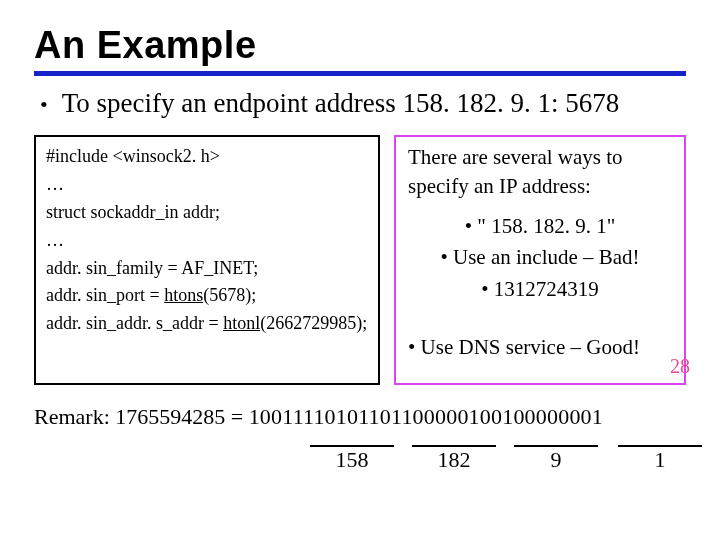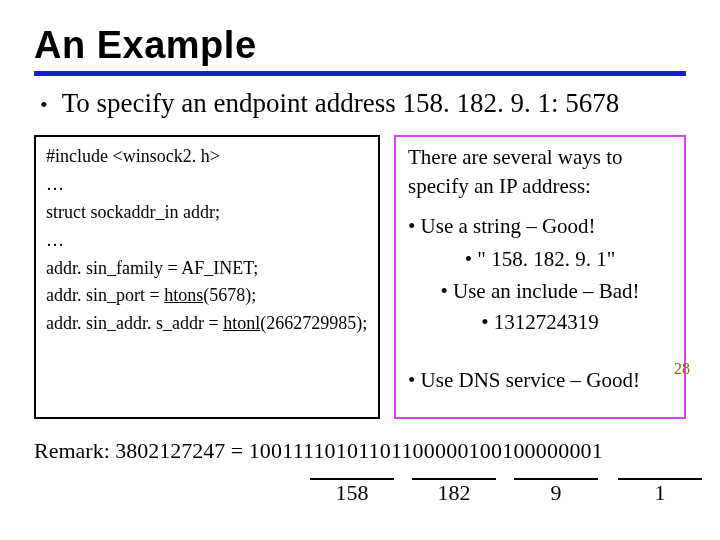--- a/index.html
+++ b/index.html
@@ -98,22 +98,22 @@
   .seg .bar {
     display: block;
     height: 0;
     border-top: 2px solid #000;
     margin: 0 auto 0 auto;
   }
   .pagenum {
     position: absolute;
     right: 30px;
     bottom: 14px;
-    font-size: 16px;
-    color: #a16207;
+    font-size: 20px;
+    color: #ec4899;
     font-family: "Times New Roman", Times, serif;
     margin-left: 39px;
   }
 </style>
 </head>
 <body>
 
 <div class="slide">
 
   <h1 class="title">An Example</h1>
@@ -135,31 +135,30 @@
       <div class="row">
         <span>addr. sin_port = </span><span class="u">htons</span><span>(5678);</span>
       </div>
       <div class="row">
         <span>addr. sin_addr. s_addr = </span><span class="u">htonl</span><span>(2662729985);</span>
       </div>
     </div>
 
     <div class="notebox">
       <div class="lead">There are several ways to specify an IP address:</div>
-      <div class="pt">• Use a string – Good!</div>
       <div class="sub">• " 158. 182. 9. 1"</div>
       <div class="sub">• Use an include – Bad!</div>
       <div class="sub">• 1312724319</div>
       <div class="pt" style="margin-top:29px">• Use DNS service – Good!</div>
     </div>
 
   </div>
 
   <div class="remark">
-    <span>Remark: 3802127247 = </span><span class="binline">10011110101101100000100100000001</span>
+    <span>Remark: 1765594285 = </span><span class="binline">10011110101101100000100100000001</span>
   </div>
 
   <div class="seglabels">
     <div class="seg" style="left:0px; width:96px;">
       <span class="bar" style="width:84px;"></span>
       <span>158</span>
     </div>
     <div class="seg" style="left:102px; width:96px;">
       <span class="bar" style="width:84px;"></span>
       <span>182</span>

